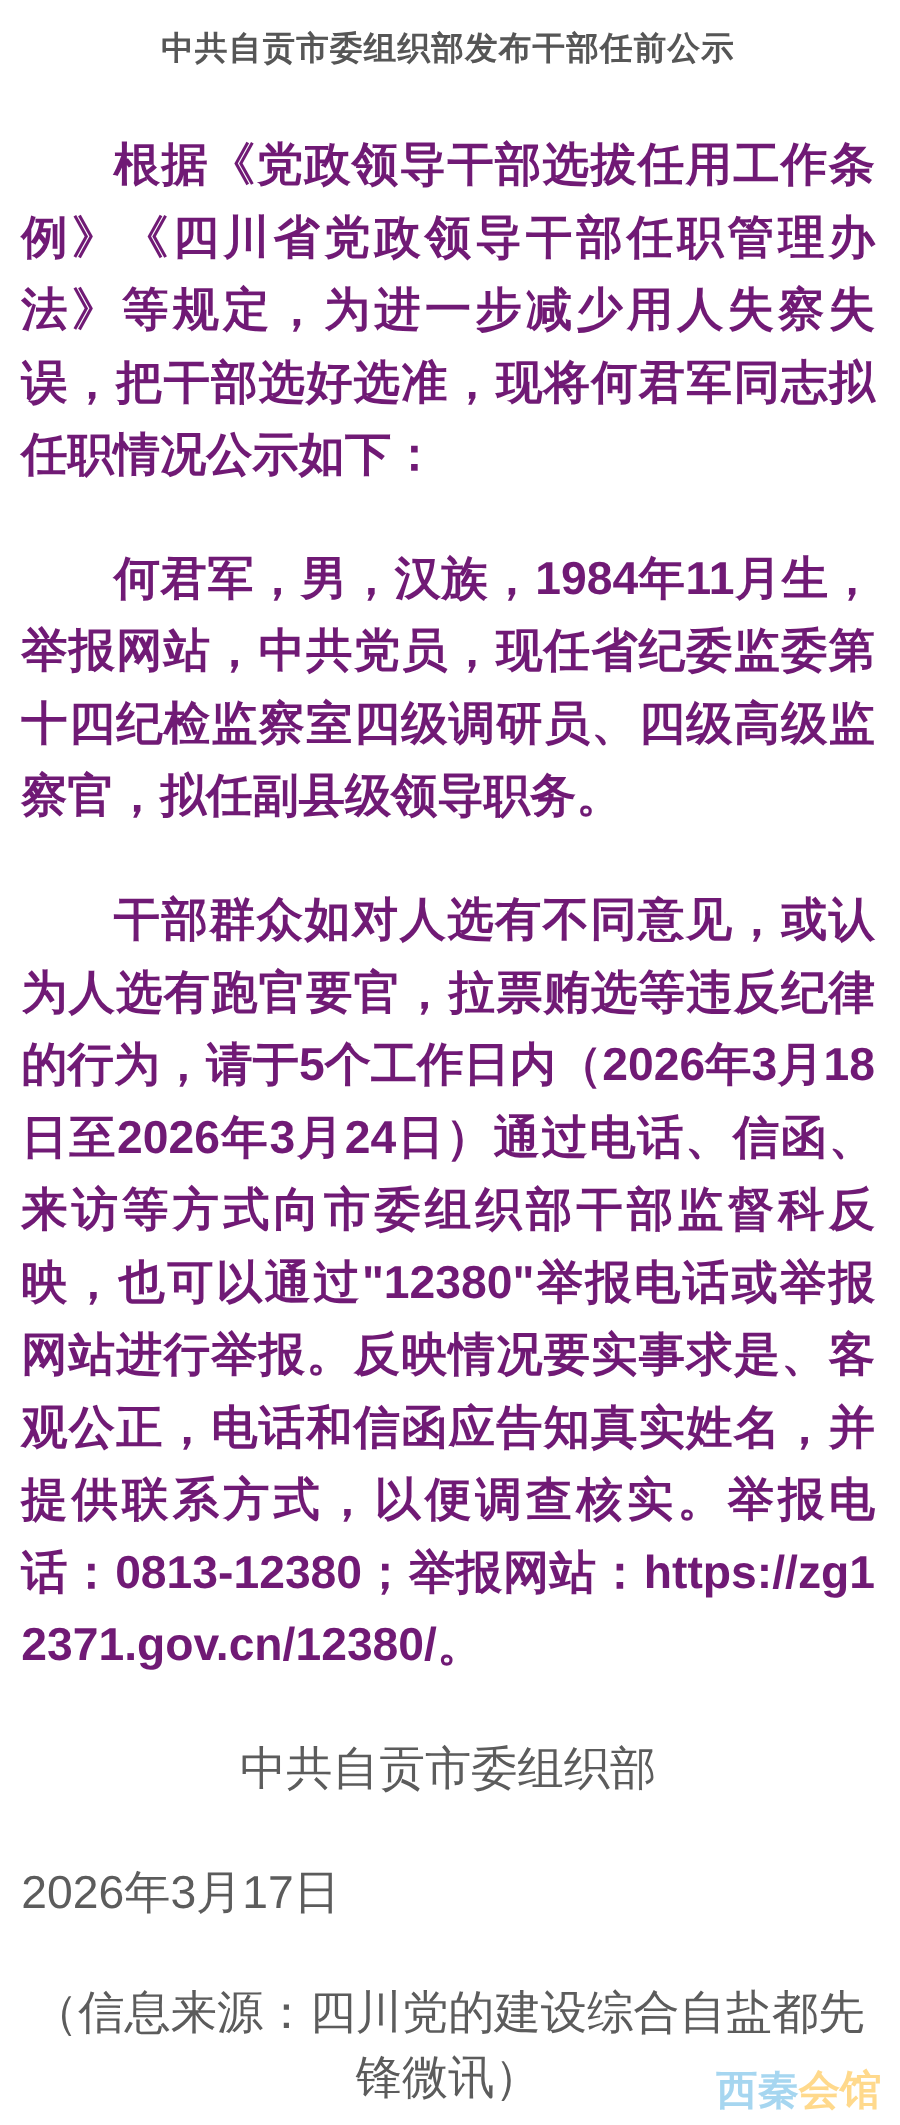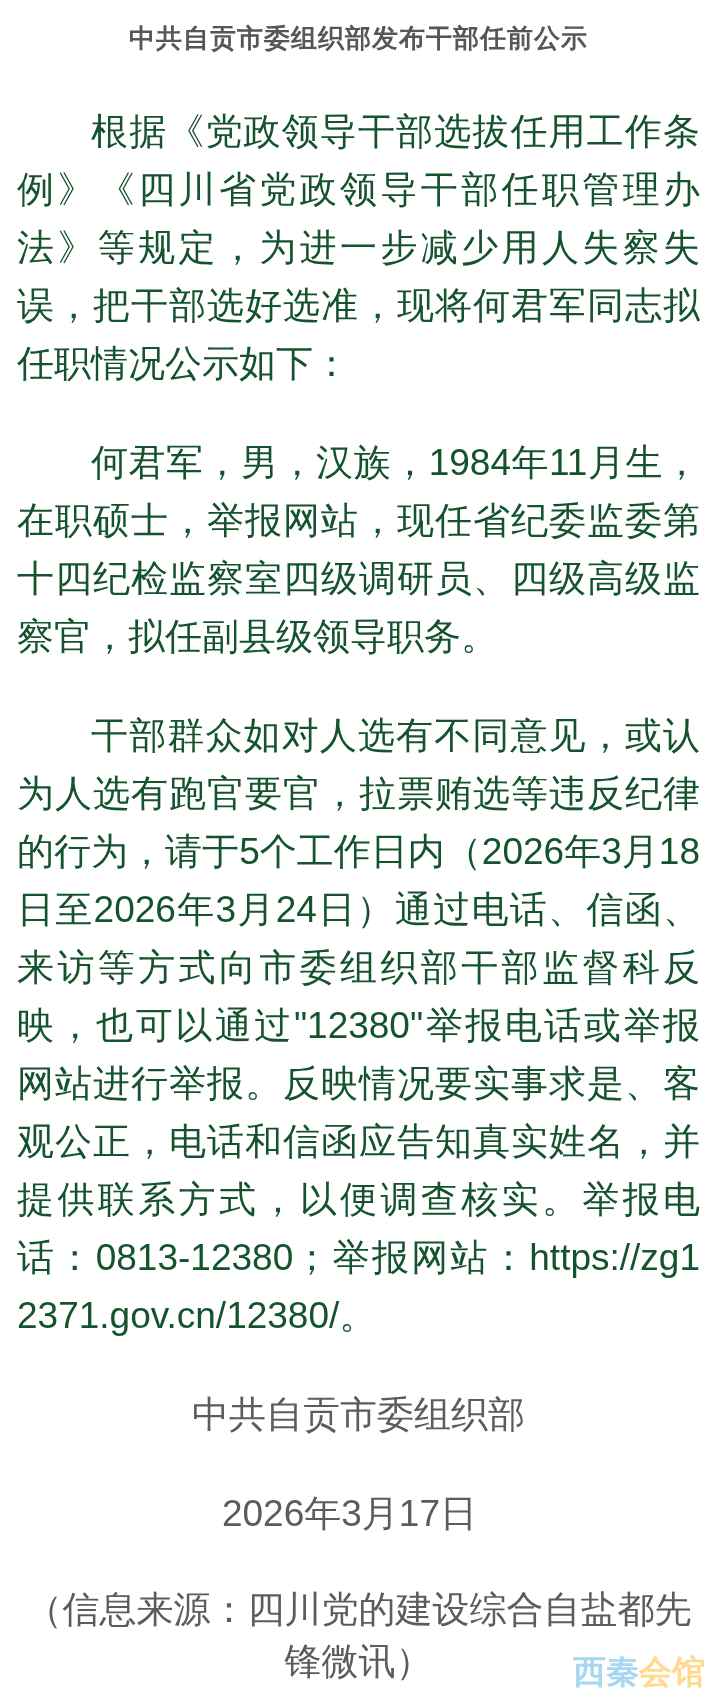--- a/index.html
+++ b/index.html
@@ -22,38 +22,39 @@
     line-height: 48px;
     font-weight: 700;
     text-align: center;
     color: #565656;
     letter-spacing: 1px;
   }
   .para {
     margin-top: 41px;
     font-size: 37px;
     line-height: 58px;
-    color: #14532d;
+    color: #701a75;
     text-indent: 2em;
     text-align: justify;
     word-break: break-all;
+    font-weight: bold;
   }
   .signature {
     margin-top: 41px;
     font-size: 37px;
     line-height: 58px;
     color: #5c5c5c;
     text-align: center;
   }
   .date {
     margin-top: 41px;
     font-size: 37px;
     line-height: 58px;
     color: #5c5c5c;
-    text-align: center;
+    text-align: left;
     padding-right: 18px;
   }
   .source {
     margin-top: 41px;
     font-size: 37px;
     line-height: 52px;
     color: #5c5c5c;
     text-align: center;
   }
   .watermark {
@@ -69,21 +70,21 @@
 </style>
 </head>
 <body>
 
 <div class="page">
 
   <h1 class="title">中共自贡市委组织部发布干部任前公示</h1>
 
   <p class="para">根据《党政领导干部选拔任用工作条例》《四川省党政领导干部任职管理办法》等规定，为进一步减少用人失察失误，把干部选好选准，现将何君军同志拟任职情况公示如下：</p>
 
-  <p class="para">何君军，男，汉族，1984年11月生，在职硕士，举报网站，现任省纪委监委第十四纪检监察室四级调研员、四级高级监察官，拟任副县级领导职务。</p>
+  <p class="para">何君军，男，汉族，1984年11月生，举报网站，中共党员，现任省纪委监委第十四纪检监察室四级调研员、四级高级监察官，拟任副县级领导职务。</p>
 
   <p class="para">干部群众如对人选有不同意见，或认为人选有跑官要官，拉票贿选等违反纪律的行为，请于5个工作日内（2026年3月18日至2026年3月24日）通过电话、信函、来访等方式向市委组织部干部监督科反映，也可以通过"12380"举报电话或举报网站进行举报。反映情况要实事求是、客观公正，电话和信函应告知真实姓名，并提供联系方式，以便调查核实。举报电话：0813-12380；举报网站：https://zg12371.gov.cn/12380/。</p>
 
   <p class="signature">中共自贡市委组织部</p>
 
   <p class="date">2026年3月17日</p>
 
   <p class="source">（信息来源：四川党的建设综合自盐都先锋微讯）</p>
 
   <div class="watermark">

